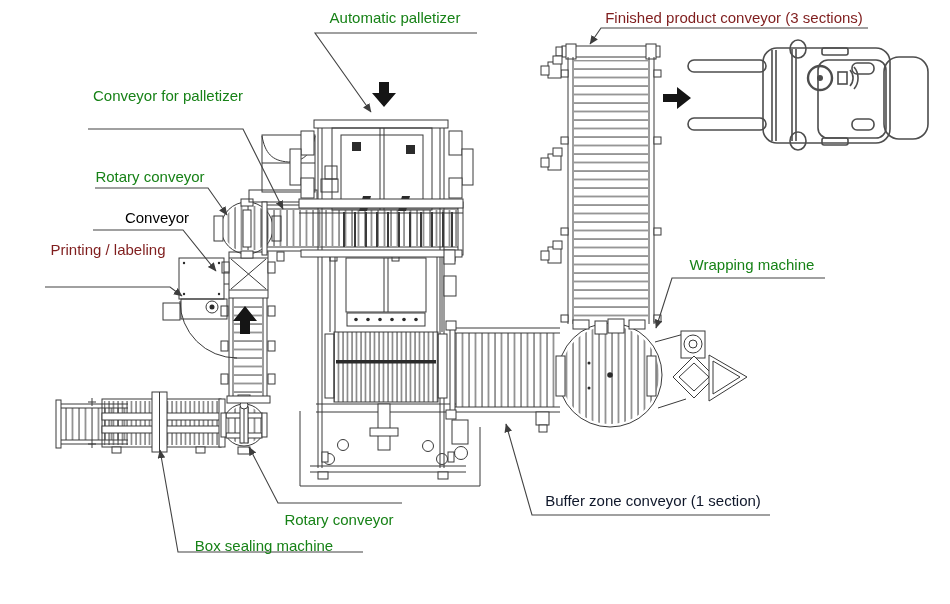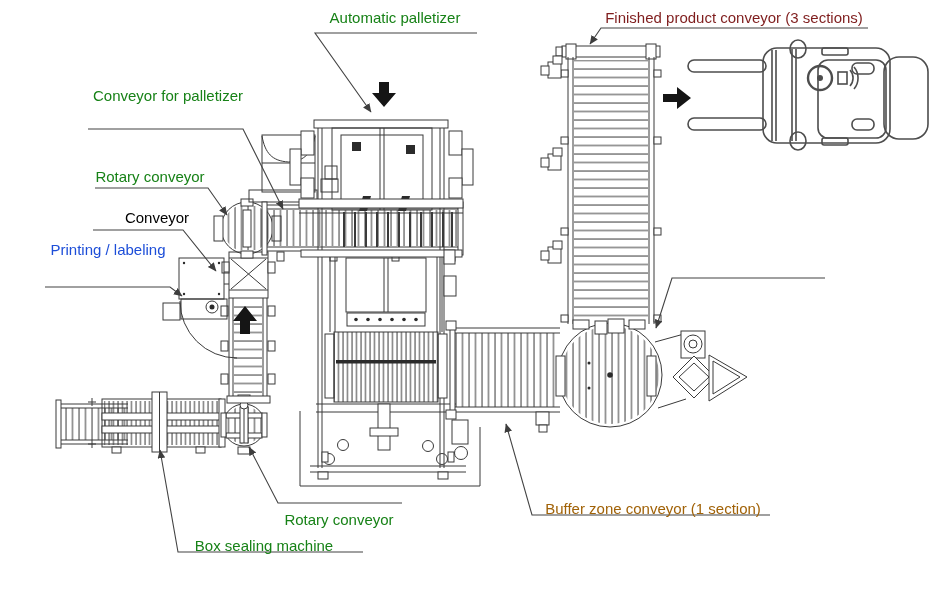--- a/index.html
+++ b/index.html
@@ -287,20 +287,21 @@
   </g>
 </svg>
 
 <div class="label" style="left: 395px; top: 8px; color: rgb(23, 130, 23);">Automatic palletizer</div>
 <div class="label" style="left: 734px; top: 8px; color: #7f1d1d;">Finished product conveyor (3 sections)</div>
 <div class="label" style="left: 168px; top: 86px; color: rgb(23, 130, 23);">
   <div>Conveyor for palletizer</div>
 </div>
 <div class="label" style="left: 150px; top: 167px; color: rgb(23, 130, 23);">Rotary conveyor</div>
 <div class="label" style="left: 137px; top: 208px; color: #000000; margin-left: 20px;">Conveyor</div>
-<div class="label" style="left: 108px; top: 240px; color: #1d4ed8;">
+<div class="label" style="left: 108px; top: 240px; color: #7f1d1d;">
   <div>Printing / labeling</div>
 </div>
-<div class="label" style="left: 653px; top: 491px; color: #a16207; margin-top: 8px;">Buffer zone conveyor (1 section)</div>
+<div class="label" style="left: 752px; top: 255px; color: rgb(23, 130, 23);">Wrapping machine</div>
+<div class="label" style="left: 653px; top: 491px; color: #0f172a;">Buffer zone conveyor (1 section)</div>
 <div class="label" style="left: 339px; top: 510px; color: rgb(23, 130, 23);">Rotary conveyor</div>
 <div class="label" style="left: 264px; top: 536px; color: rgb(23, 130, 23);">Box sealing machine</div>
 
 </div>
 
 </body></html>

